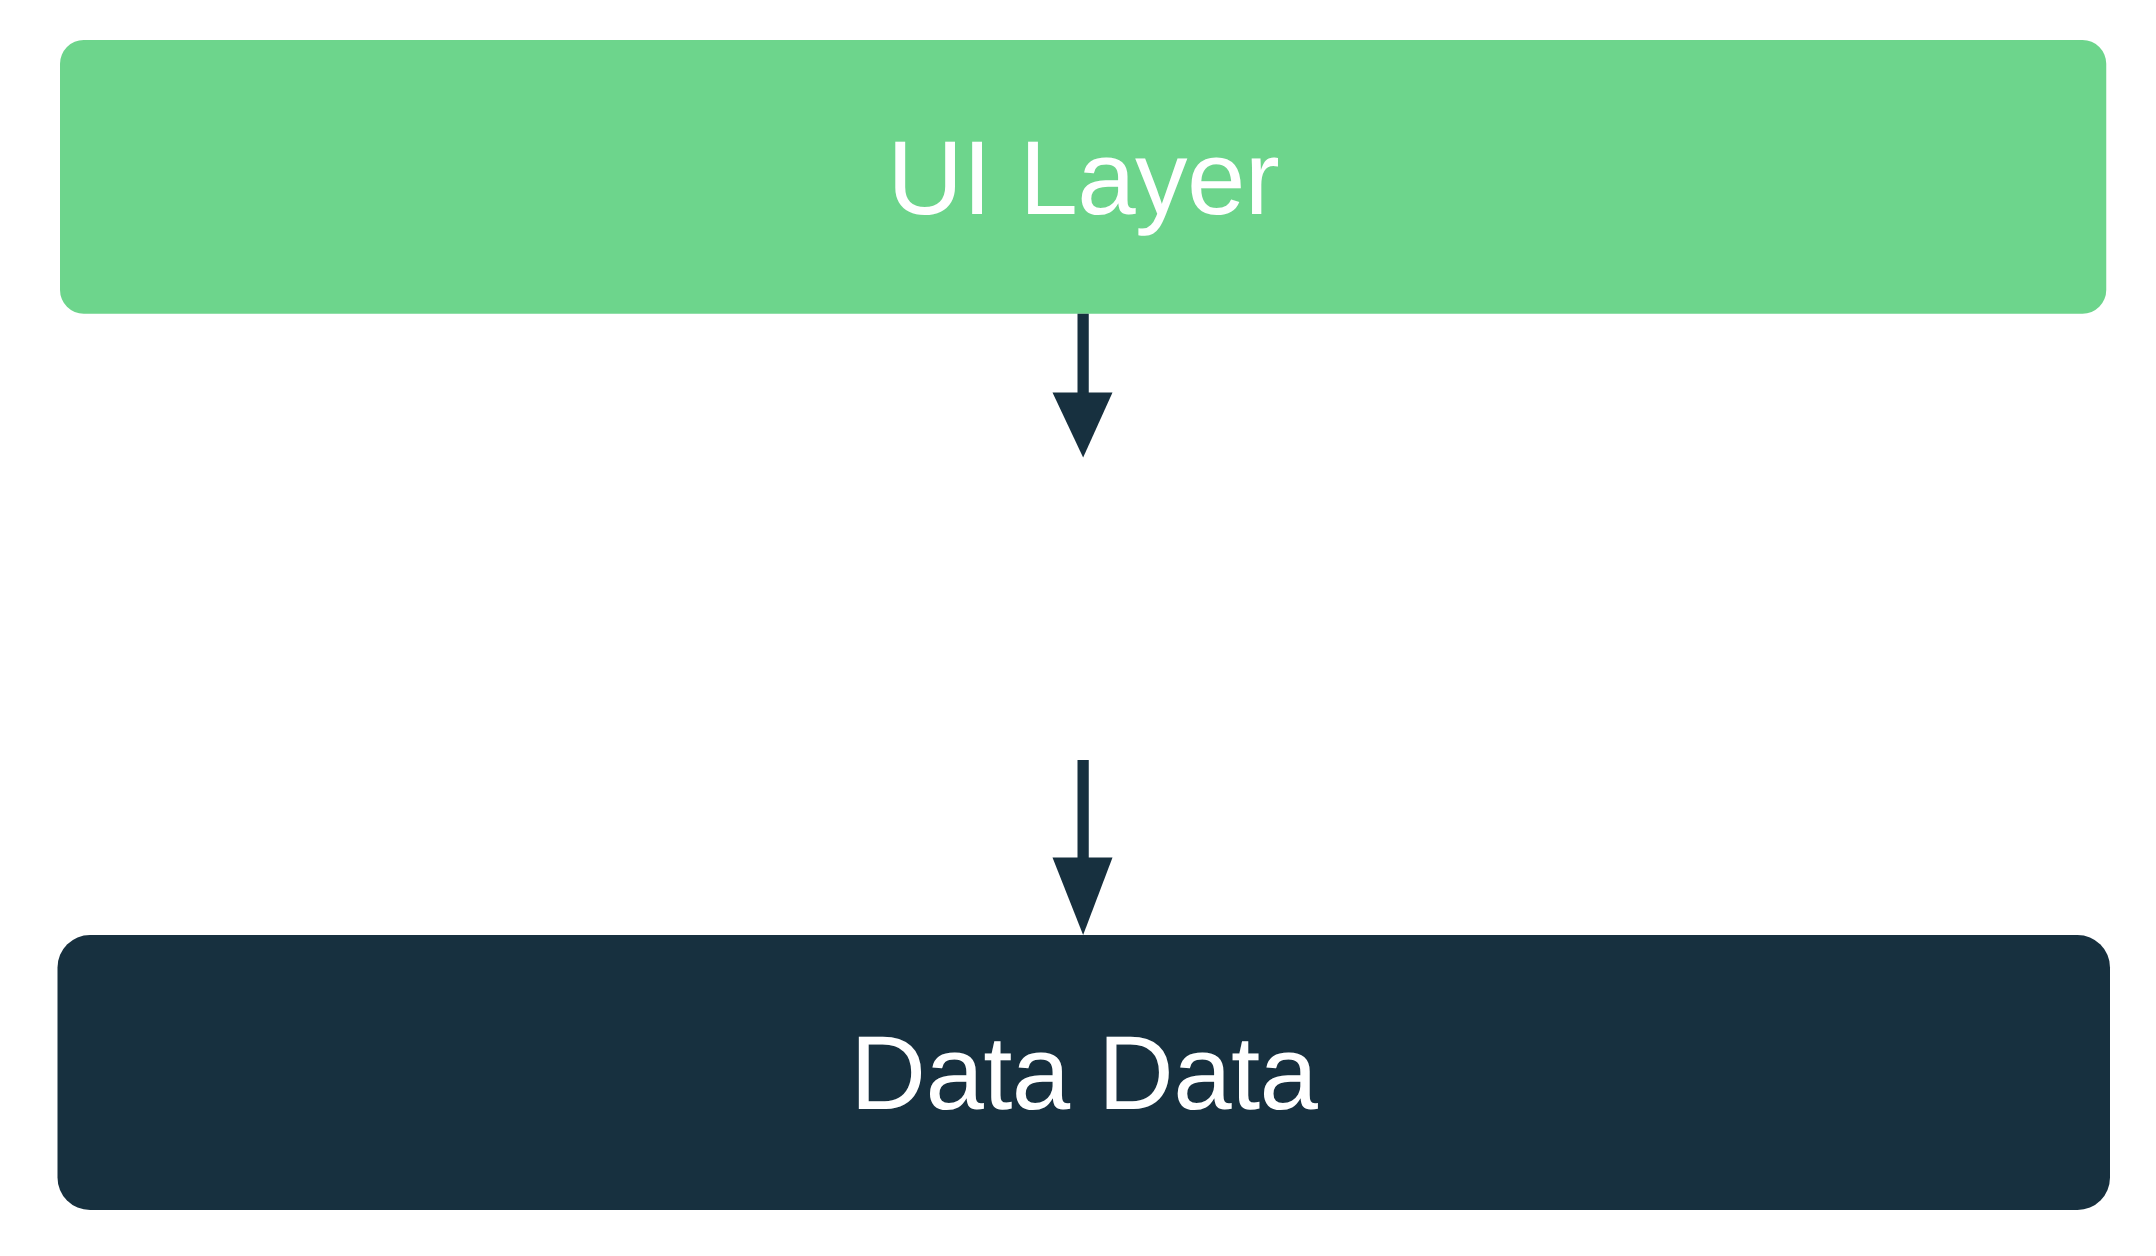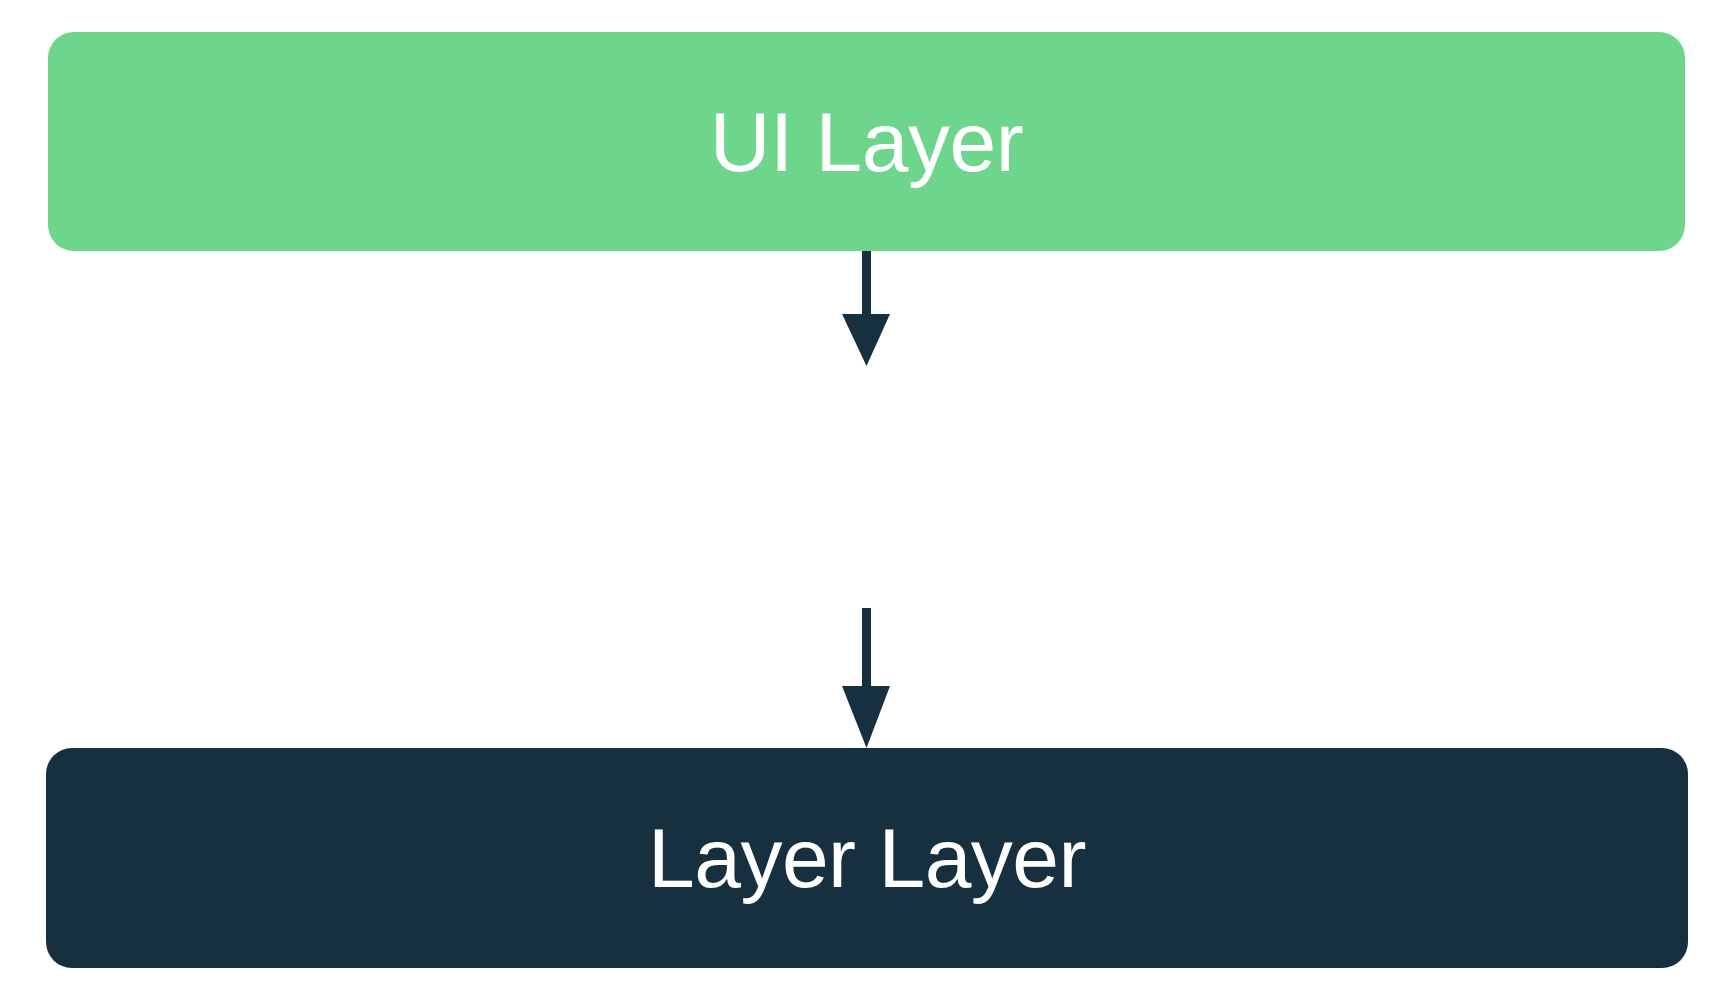--- a/index.html
+++ b/index.html
@@ -35,20 +35,21 @@
     letter-spacing: -0.5px;
     line-height: 1;
     white-space: nowrap;
     text-align: center;
   }
   #ui-layer-box {
     left: 48px;
     top: 32px;
     width: 1637px;
     height: 219px;
+    border-radius: 19px;
   }
   #ui-layer-box .layer-label { font-size: 84px; }
   #domain-layer-box {
     left: 50px;
     top: 395px;
     width: 1635px;
     height: 213px;
   }
   #domain-layer-box .layer-label { font-size: 84px; }
   #data-layer-box {
@@ -87,16 +88,16 @@
 
 
   <svg class="arrow-connector" viewBox="0 0 1725 1005" xmlns="http://www.w3.org/2000/svg">
     <g>
       <rect x="862" y="608" width="9" height="81" fill="#17303F"></rect>
       <polygon points="842,686 890,686 866.5,748" fill="#17303F"></polygon>
     </g>
   </svg>
 
   <div class="layer-box" id="data-layer-box" style="background:#17303F;">
-    <span class="layer-label">Layer Layer</span>
+    <span class="layer-label">Data Data</span>
   </div>
 
 </div>
 
 </body></html>

